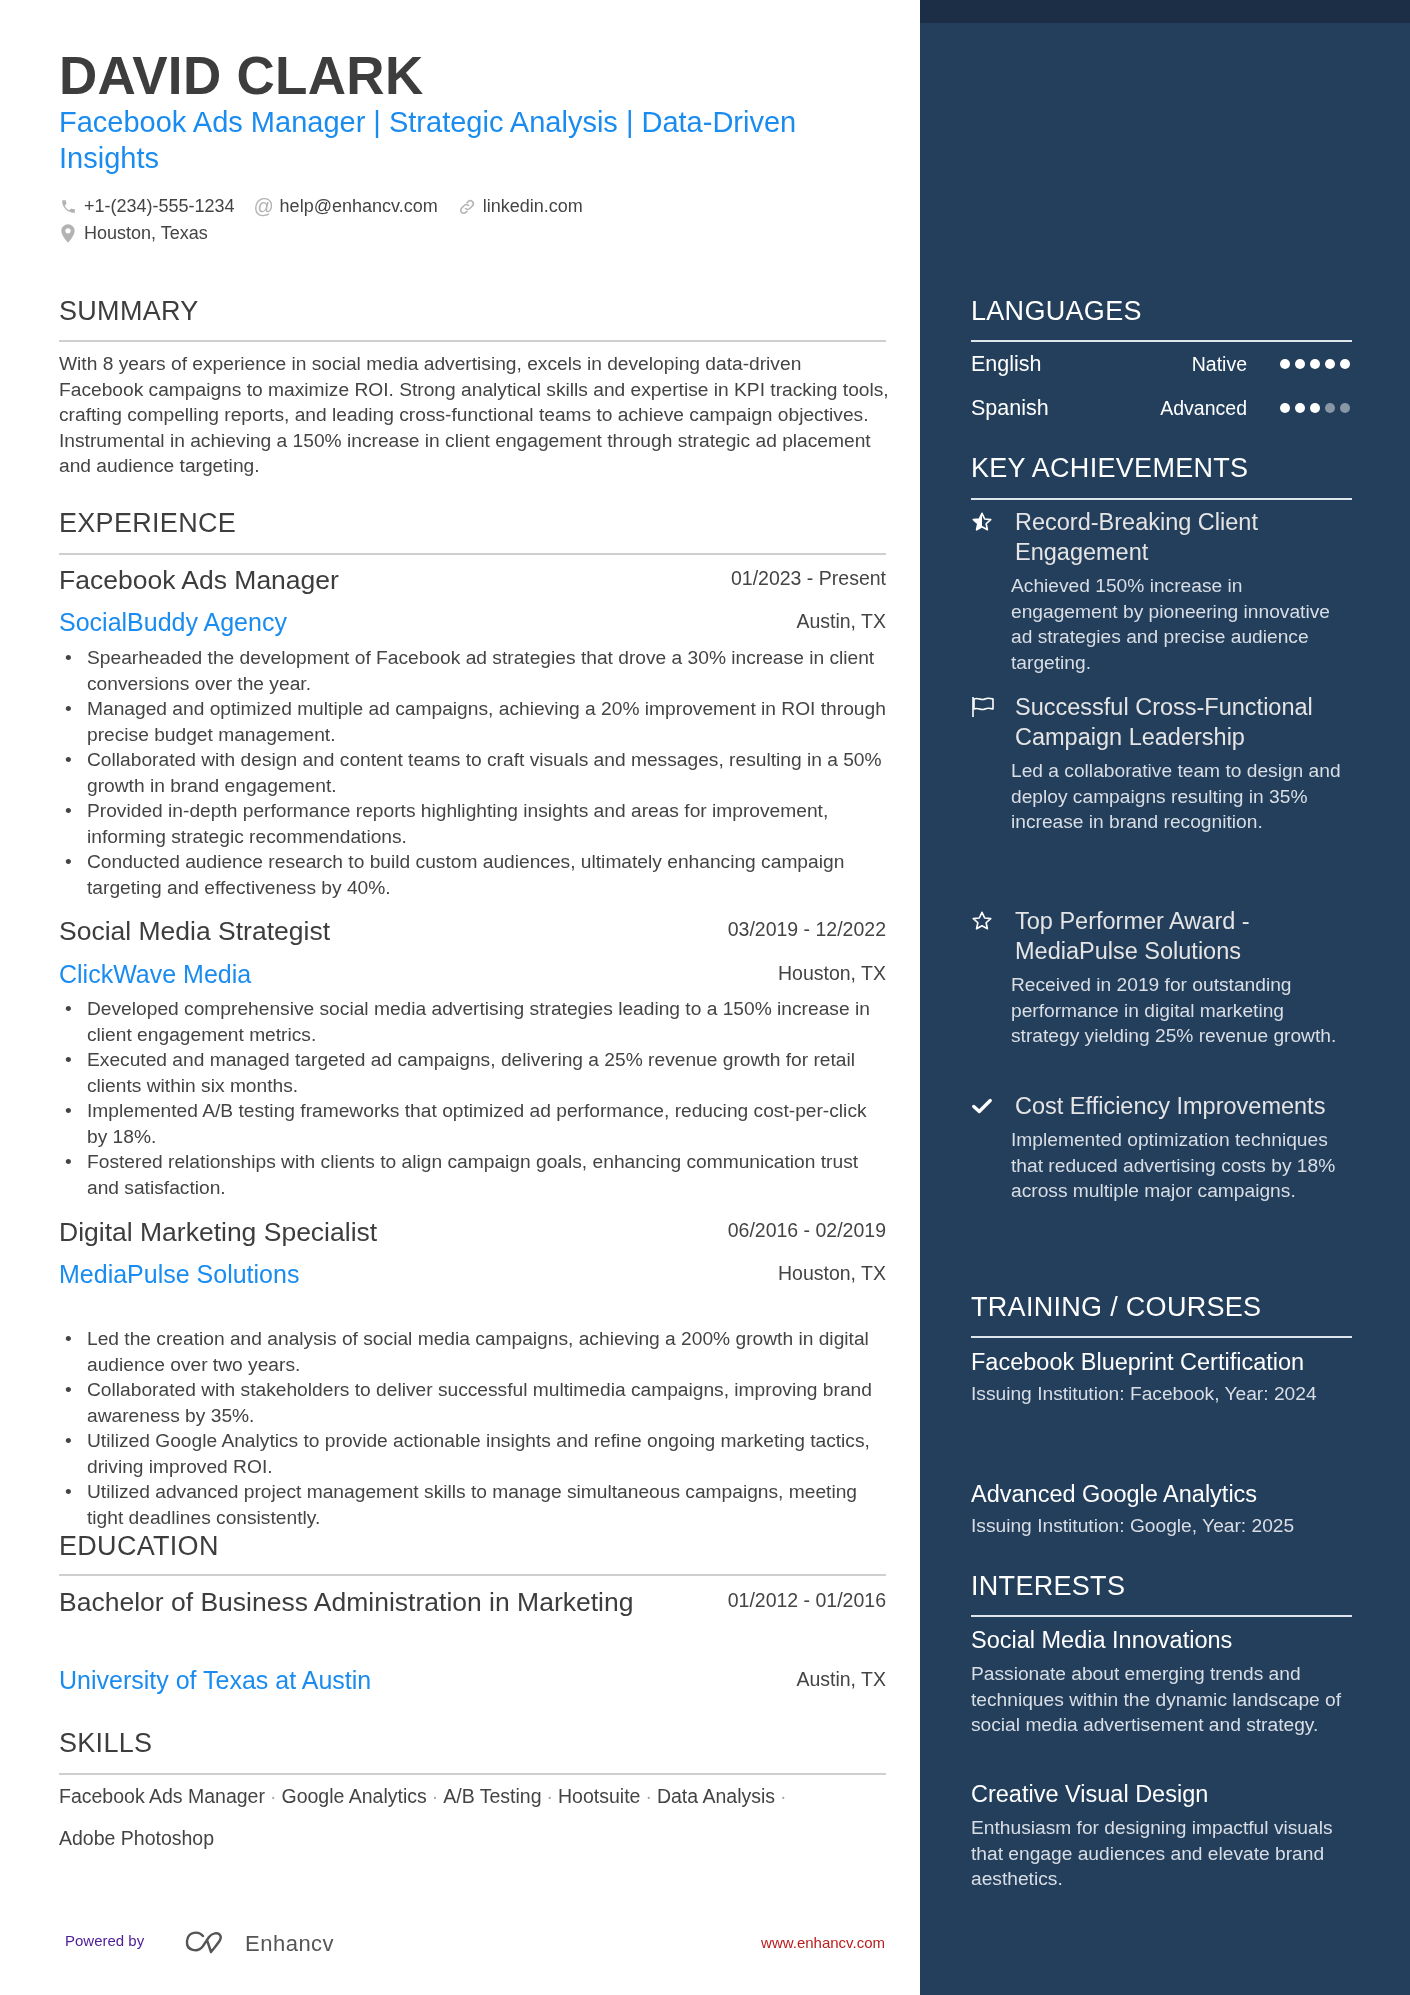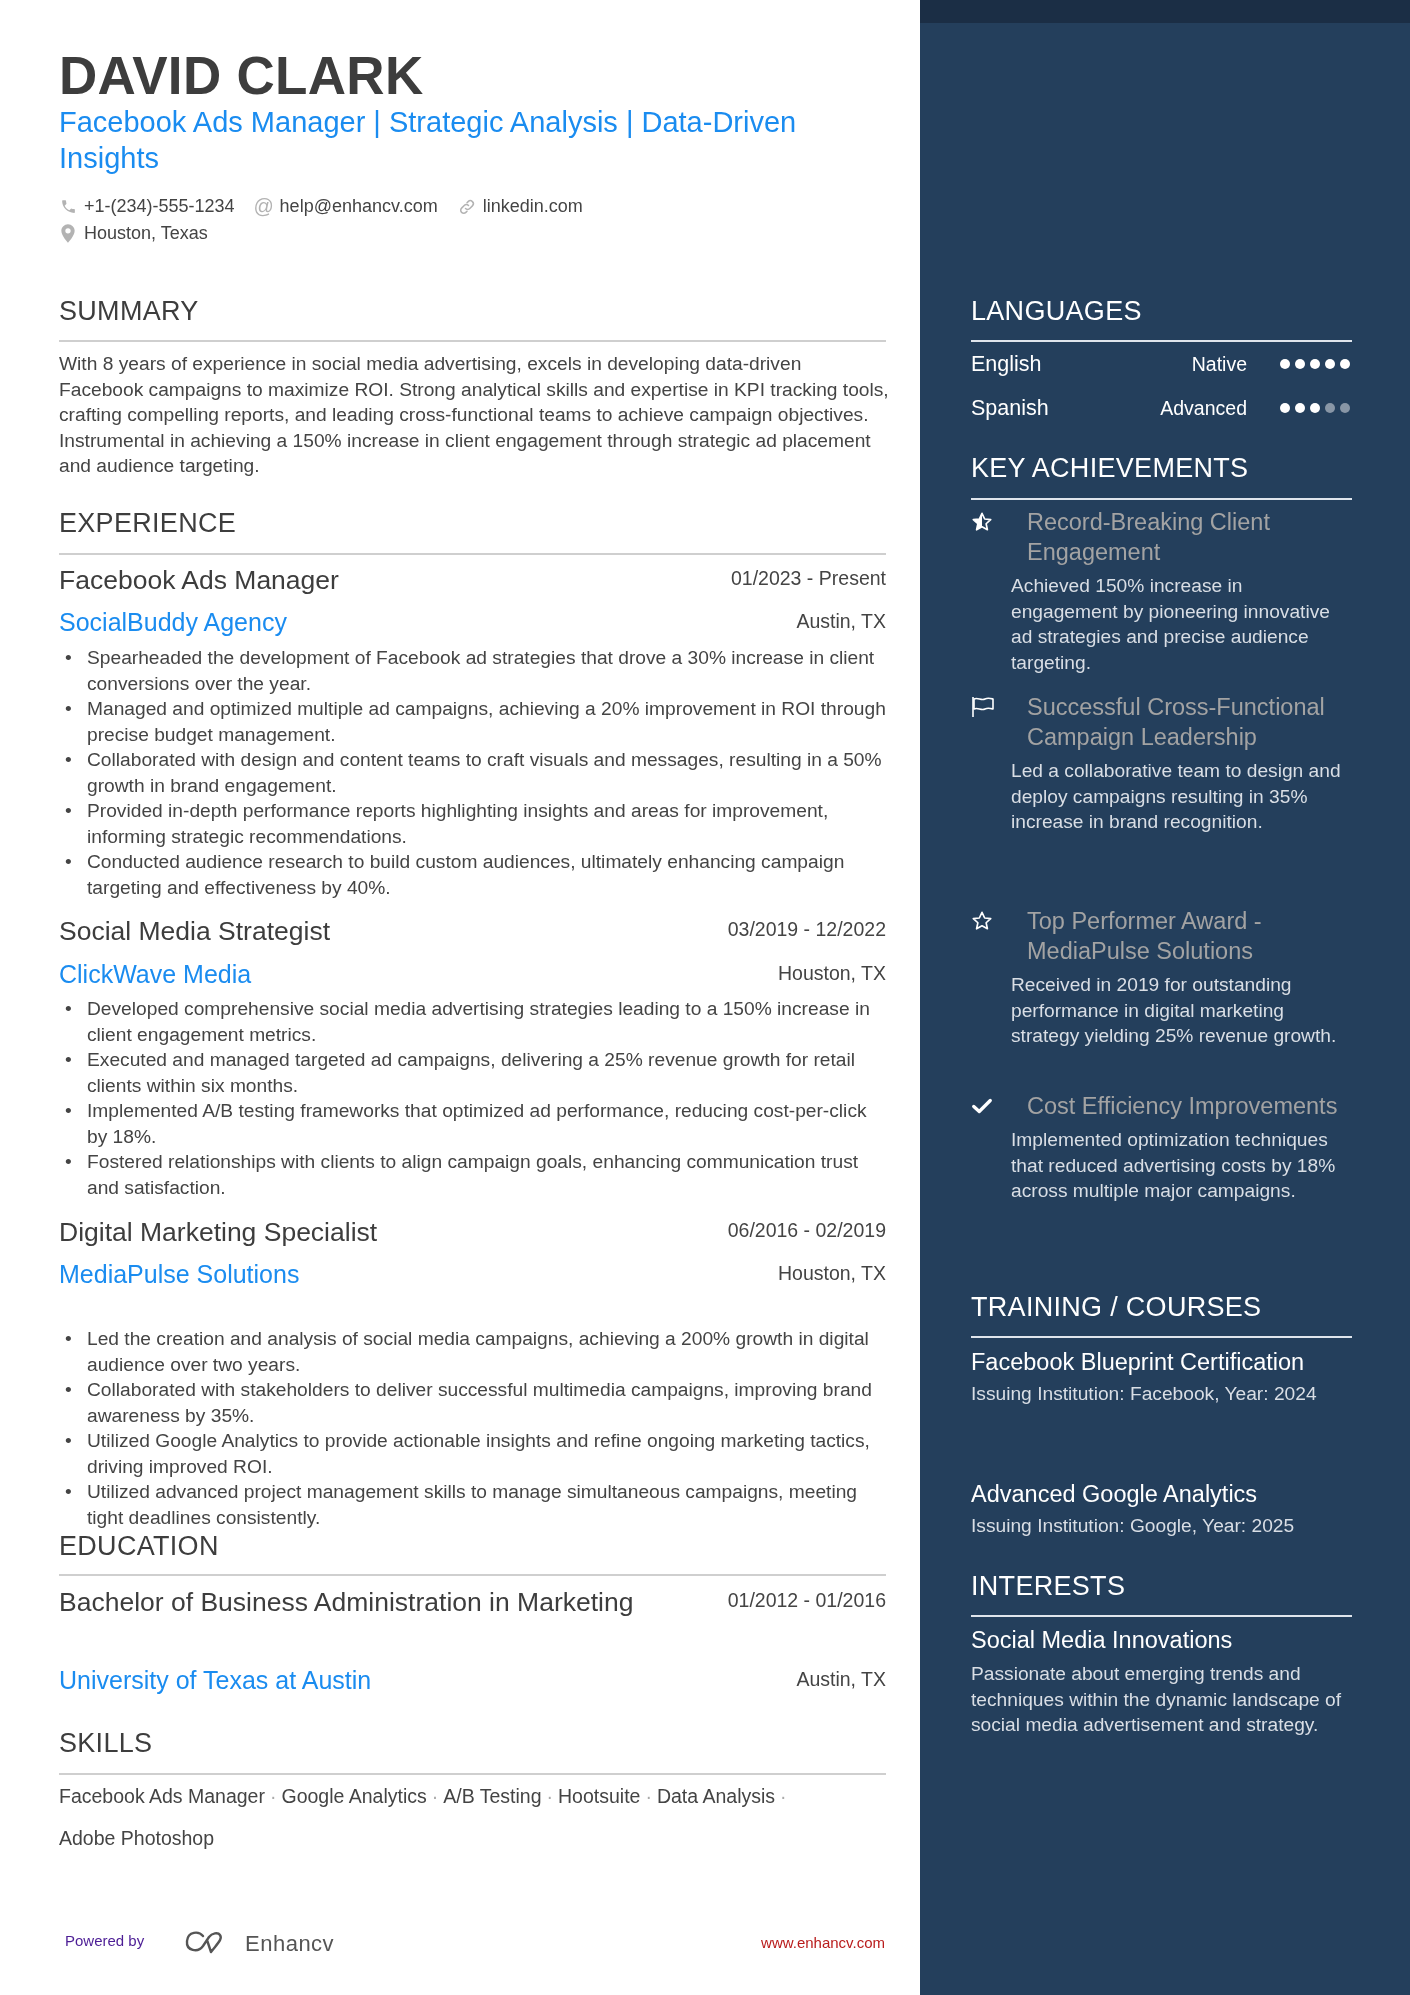--- a/index.html
+++ b/index.html
@@ -50,21 +50,21 @@
 
   .lang-row { position: absolute; left: 0; width: 381px; height: 30px; font-size: 21.5px; }
   .lang-name { position: absolute; left: 0; top: 0; line-height: 30px; color: #ffffff; }
   .lang-level { position: absolute; right: 105px; top: 0; font-size: 19.5px; line-height: 30px; color: #ffffff; }
   .lang-dots { position: absolute; right: 2px; top: 10px; display: flex; gap: 5px; }
   .dot { width: 10px; height: 10px; border-radius: 50%; background: #ffffff; }
   .dot.off { background: #8896a6; }
 
   .ach { position: absolute; left: 0; width: 381px; }
   .ach-icon { position: absolute; left: 0; top: 4px; width: 24px; height: 24px; color: #fff; }
-  .ach-title { margin-left: 56px; font-size: 23.5px; line-height: 30px; color: #a3a3a3; }
+  .ach-title { margin-left: 44px; font-size: 23.5px; line-height: 30px; color: #e5e5e5; }
   .ach-desc { margin-left: 40px; margin-top: 6px; font-size: 19.2px; line-height: 25.6px; color: #d9dee5; }
 
   .course { position: absolute; left: 0; width: 381px; }
   .course-title { font-size: 23.5px; line-height: 30px; color: #ffffff; }
   .course-desc { margin-top: 4px; font-size: 19.2px; line-height: 25.6px; color: #d9dee5; }
 
   .interest { position: absolute; left: 0; width: 381px; }
   .interest-title { font-size: 23.5px; line-height: 30px; color: #ffffff; }
   .interest-desc { margin-top: 6px; font-size: 19.2px; line-height: 25.6px; color: #d9dee5; }
 </style>
@@ -275,15 +275,19 @@
       <div class="course-desc">Issuing Institution: Google, Year: 2025</div>
     </div>
 
     <div class="s-title" style="top:1570px;">INTERESTS</div>
     <div class="s-rule" style="top:1615px;"></div>
 
     <div class="interest" style="top:1625px;">
       <div class="interest-title">Social Media Innovations</div>
       <div class="interest-desc">Passionate about emerging trends and techniques within the dynamic landscape of social media advertisement and strategy.</div>
     </div>
+    <div class="interest" style="top:1779px;">
+      <div class="interest-title">Creative Visual Design</div>
+      <div class="interest-desc">Enthusiasm for designing impactful visuals that engage audiences and elevate brand aesthetics.</div>
+    </div>
 
   </div>
 </div>
 
 </body></html>

